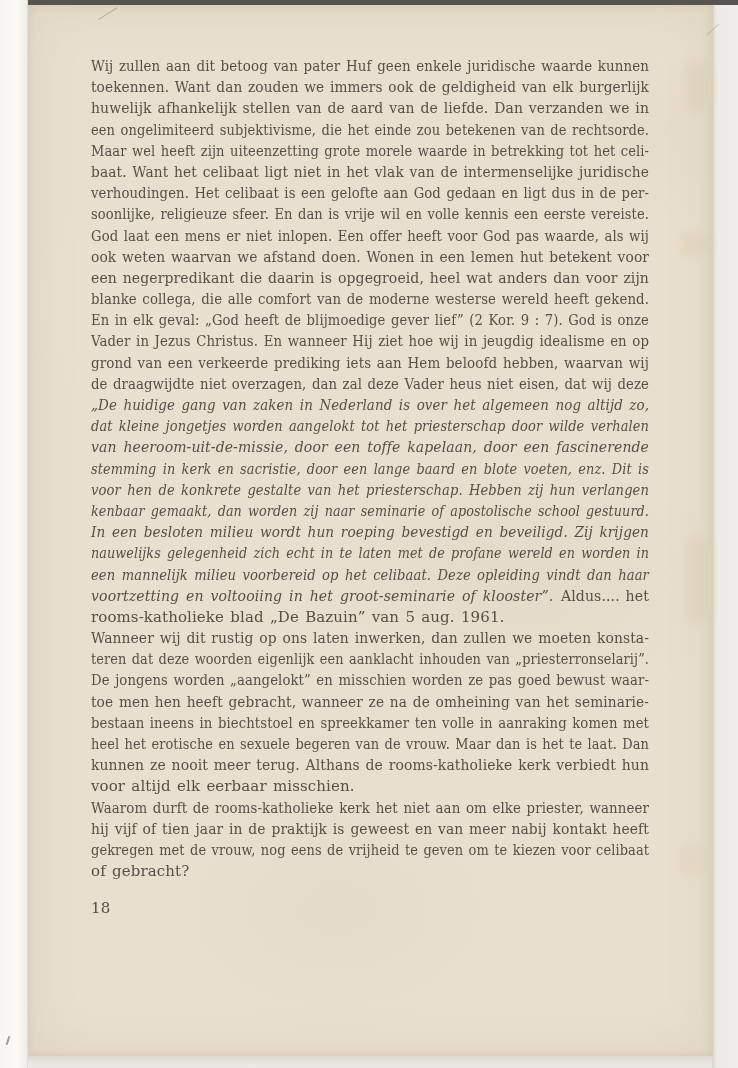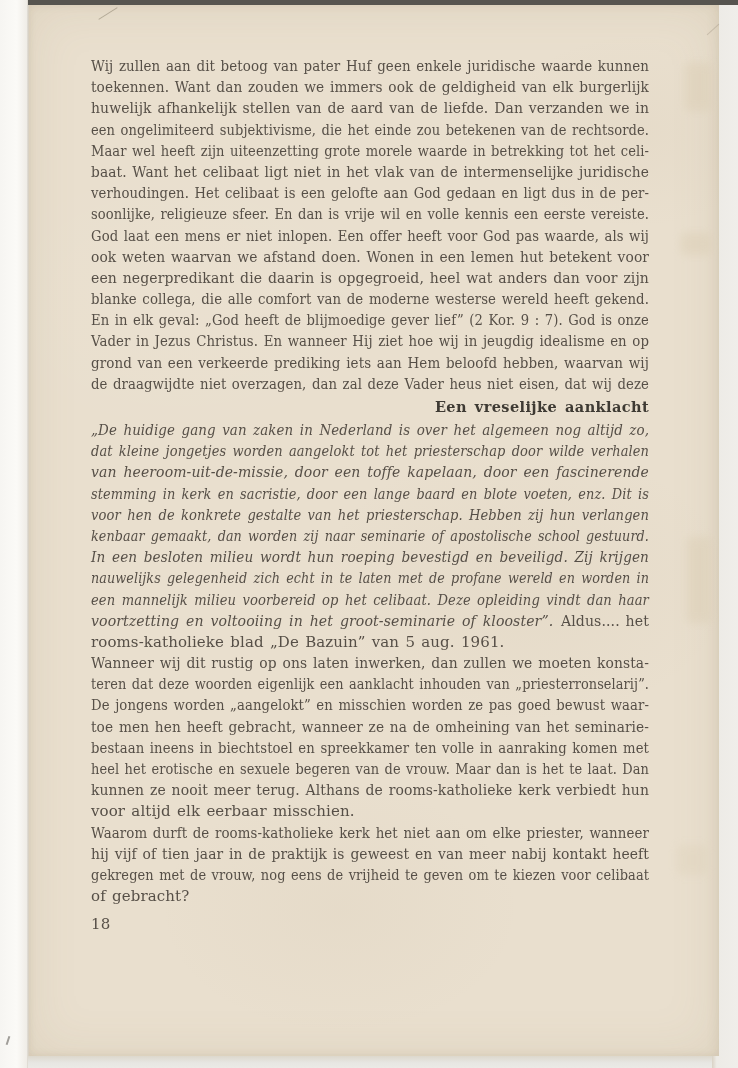--- a/index.html
+++ b/index.html
@@ -24,21 +24,20 @@
   .paper{
     position:absolute;left:28px;top:5px;width:684px;height:1051px;
     background-color:var(--paper);
     background-image:
       radial-gradient(ellipse 340px 220px at 22% 28%, rgba(255,252,245,0.05), rgba(0,0,0,0) 70%),
       radial-gradient(ellipse 300px 200px at 72% 55%, rgba(166,144,110,0.06), rgba(0,0,0,0) 70%),
       radial-gradient(ellipse 260px 180px at 45% 86%, rgba(166,144,110,0.05), rgba(0,0,0,0) 70%),
       radial-gradient(ellipse 200px 140px at 88% 12%, rgba(170,150,115,0.05), rgba(0,0,0,0) 70%);
     box-shadow: inset 0 0 50px rgba(150,128,96,0.13), inset -4px 0 10px rgba(150,128,96,0.10), inset 2px 0 6px rgba(150,128,96,0.08);
     border-left:1px solid #d8d1c4;
-    padding-left:6px;
   }
   .ghost{position:absolute;background:#d9cbb0;filter:blur(4px);opacity:.4;border-radius:4px;}
   .ghost.g1{left:656px;top:58px;width:26px;height:48px;}
   .ghost.g2{left:652px;top:228px;width:30px;height:22px;}
   .ghost.g3{left:658px;top:532px;width:24px;height:86px;}
   .ghost.g4{left:648px;top:840px;width:30px;height:30px;opacity:.25;}
   .scratch{position:absolute;background:rgba(120,110,92,0.45);}
   .scratch.s1{left:68px;top:8px;width:22px;height:1px;transform:rotate(-32deg);}
   .scratch.s2{left:676px;top:24px;width:16px;height:1px;transform:rotate(-42deg);opacity:.55;}
   .tick{position:absolute;left:7px;top:1036px;width:2px;height:9px;background:#8a8782;transform:rotate(18deg);opacity:.8;}
@@ -60,21 +59,21 @@
   .quote .line .rm{font-style:normal;padding-left:8px;word-spacing:1.4px;}
   .quote .line.rm-line{font-style:normal;word-spacing:1.4px;}
   .heading{
     width:100%;text-align:right;
     color:var(--ink-heading);
     font-weight:bold;font-size:14.5px;
     height:18px;line-height:18px;
     margin:3px 0 4px 0;
     letter-spacing:0.4px;word-spacing:2.5px;
   }
-  .pagenum{margin-top:7px;}
+  .pagenum{margin-top:16px;}
 </style>
 </head>
 <body>
 
 <div class="stage">
   <div class="strip-left"></div>
   <div class="strip-top"></div>
   <div class="strip-right"></div>
   <div class="strip-bottom"></div>
   <div class="tick"></div>
@@ -101,21 +100,20 @@
         <div class="line fit-j" style="transform: scaleX(0.879671);">God laat een mens er niet inlopen. Een offer heeft voor God pas waarde, als wij</div>
         <div class="line fit-j" style="transform: scaleX(0.921338);">ook weten waarvan we afstand doen. Wonen in een lemen hut betekent voor</div>
         <div class="line fit-j" style="transform: scaleX(0.934087);">een negerpredikant die daarin is opgegroeid, heel wat anders dan voor zijn</div>
         <div class="line fit-j" style="transform: scaleX(0.88774);">blanke collega, die alle comfort van de moderne westerse wereld heeft gekend.</div>
         <div class="line fit-j" style="transform: scaleX(0.877337);">En in elk geval: „God heeft de blijmoedige gever lief” (2 Kor. 9 : 7). God is onze</div>
         <div class="line fit-j" style="transform: scaleX(0.886374);">Vader in Jezus Christus. En wanneer Hij ziet hoe wij in jeugdig idealisme en op</div>
         <div class="line fit-j" style="transform: scaleX(0.898619);">grond van een verkeerde prediking iets aan Hem beloofd hebben, waarvan wij</div>
         <div class="line fit-j" style="transform: scaleX(0.88361);">de draagwijdte niet overzagen, dan zal deze Vader heus niet eisen, dat wij deze</div>
       </div>
 
-      <div class="heading">Een vreselijke aanklacht</div>
 
       <div class="para quote">
         <div class="line fit-j" style="transform: scaleX(0.894074);">„De huidige gang van zaken in Nederland is over het algemeen nog altijd zo,</div>
         <div class="line fit-j" style="transform: scaleX(0.866628);">dat kleine jongetjes worden aangelokt tot het priesterschap door wilde verhalen</div>
         <div class="line fit-j" style="transform: scaleX(0.93482);">van heeroom-uit-de-missie, door een toffe kapelaan, door een fascinerende</div>
         <div class="line fit-j" style="transform: scaleX(0.861901);">stemming in kerk en sacristie, door een lange baard en blote voeten, enz. Dit is</div>
         <div class="line fit-j" style="transform: scaleX(0.873731);">voor hen de konkrete gestalte van het priesterschap. Hebben zij hun verlangen</div>
         <div class="line fit-j" style="transform: scaleX(0.851035);">kenbaar gemaakt, dan worden zij naar seminarie of apostolische school gestuurd.</div>
         <div class="line fit-j" style="transform: scaleX(0.90942);">In een besloten milieu wordt hun roeping bevestigd en beveiligd. Zij krijgen</div>
         <div class="line fit-j" style="transform: scaleX(0.851238);">nauwelijks gelegenheid zich echt in te laten met de profane wereld en worden in</div>

